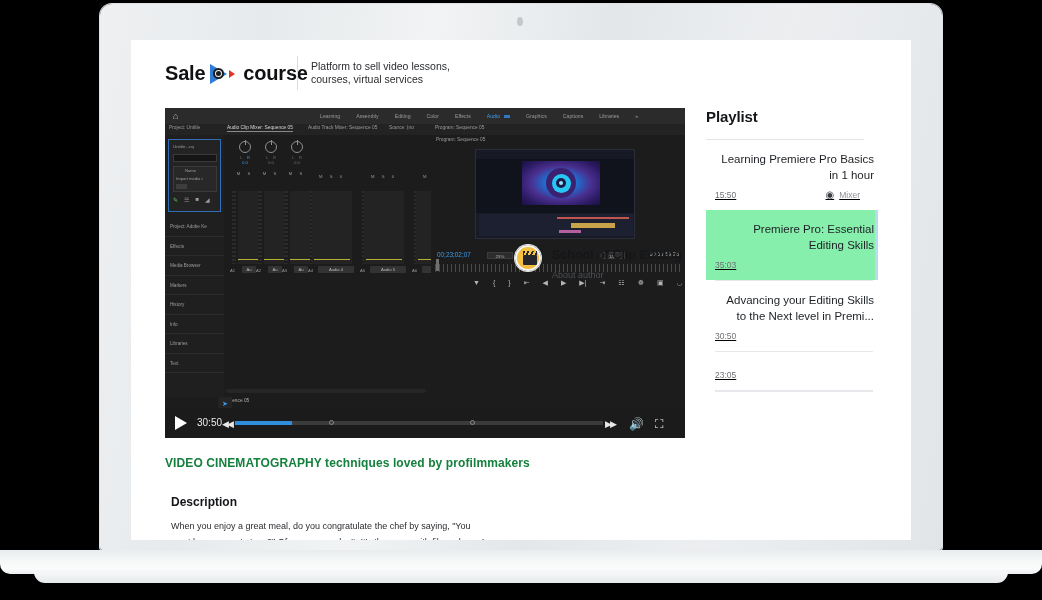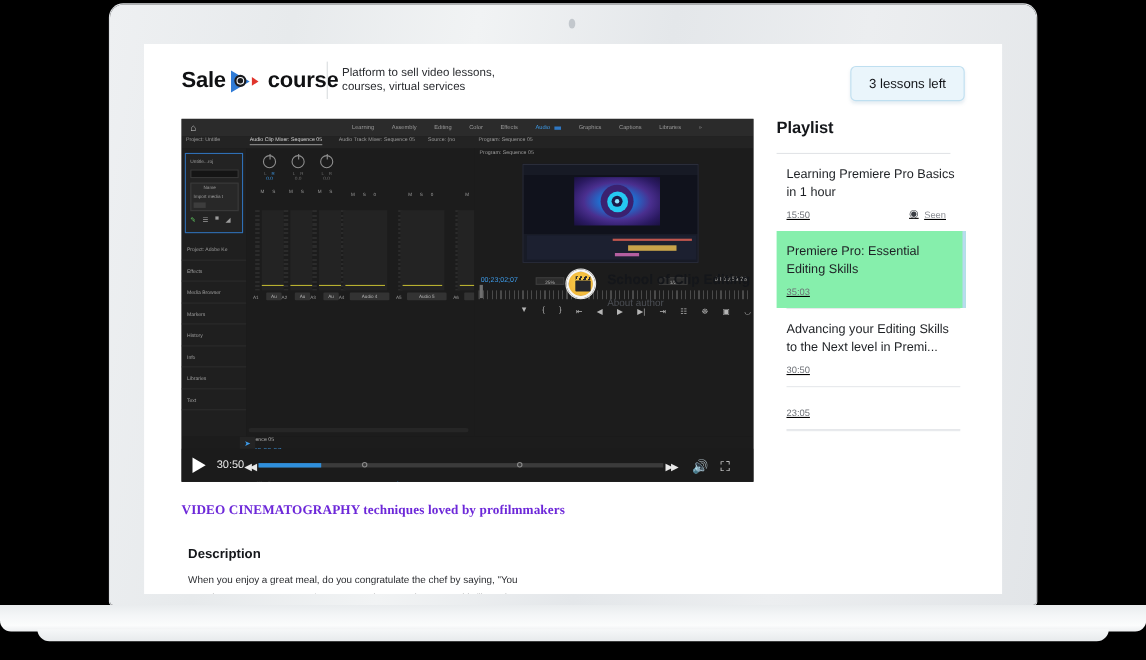--- a/index.html
+++ b/index.html
@@ -206,21 +206,21 @@
   .pb-rew { position:absolute; left:57px; top:11px; font-size:9px; color:#e9e9e9; letter-spacing:-2px; }
   .pb-track { position:absolute; left:70px; top:13px; width:368px; height:4px; background:#3b3b3b; }
   .pb-fill { position:absolute; left:0; top:0; width:57px; height:4px; background:#2f8fdc; }
   .pb-mark { position:absolute; top:-1px; width:5px; height:5px; border-radius:50%; border:1px solid #8a8a8a; }
   .pb-fwd { position:absolute; left:440px; top:11px; font-size:9px; color:#e9e9e9; letter-spacing:-2px; }
   .pb-vol { position:absolute; left:464px; top:9px; font-size:12px; color:#e9e9e9; }
   .pb-full { position:absolute; left:490px; top:9px; font-size:12px; color:#e9e9e9; }
 
   
   .video-title {
-    margin-top:18px; font-size:12px; font-weight:bold; color:#6d28d9; letter-spacing:.1px;font-family:Liberation Serif, serif;
+    margin-top:18px; font-size:12px; font-weight:bold; color:#15803d; letter-spacing:.1px;
   }
   .desc-head { margin-top:25px; margin-left:6px; font-size:12px; font-weight:bold; color:#14161a; }
   .desc-body { margin-top:9px; margin-left:6px; width:320px; font-size:9px; line-height:16px; color:#2b2d31; }
 
   .author-wrap { position:absolute; left:350px; top:137px; display:flex; align-items:flex-start; gap:11px; }
   .avatar {
     width:26px; height:26px; border-radius:50%;
     background: radial-gradient(circle at 50% 45%, #fcd34d 0%, #f2b93c 70%, #e3a62f 100%);
     border:2px solid #f7f7f5;
     box-shadow:0 0 0 1px #e8e8e6;
@@ -229,21 +229,21 @@
   .avatar .clap { position:absolute; left:6px; top:8px; width:14px; height:10px; background:#26272c; border-radius:1px; }
   .avatar .clap:before { content:""; position:absolute; left:0; top:-4px; width:14px; height:4px; background:#26272c;
     -webkit-mask-image: repeating-linear-gradient(115deg,#000 0 2px,transparent 2px 4px); }
   .author-name { font-size:12.5px; font-weight:bold; color:#14161a; }
   .author-sub { margin-top:7px; font-size:9px; color:#4c4f55; }
 
   
   .playlist-title { font-size:15px; font-weight:bold; color:#14161a; letter-spacing:-.1px; }
   .playlist-rule { margin-top:14px; width:158px; height:1px; background:#e2e4e7; }
   .pl-scroll { position:relative; width:172px; }
-  .pl-item { position:relative; padding:11px 4px 10px 9px; width:172px; }
+  .pl-item { position:relative; padding:11px 4px 10px 9px; width:172px;text-align:right; }
   .pl-item.active { background:#86efac; }
   .pl-item .pl-name { font-size:11.5px; line-height:16px; color:#1d2024; }
   .pl-item .pl-meta { margin-top:7px; display:flex; align-items:center;text-decoration:underline; }
   .pl-item .pl-dur { font-size:8.5px; color:#6d7076; }
   .pl-item .pl-seen { margin-left:auto; margin-right:14px; display:flex; align-items:center; gap:5px; }
   .pl-item .pl-seen .eye { font-size:10px; color:#3b3e44; line-height:1; }
   .pl-item .pl-seen .txt { font-size:8.5px; color:#8b8e94; }
   .pl-sep { width:158px; height:1px; background:#e6e8eb; margin-left:9px; }
   .pl-thumb { position:absolute; right:0; top:0; width:3px; background:#b8dcef; }
 </style>
@@ -262,21 +262,20 @@
         <span class="logo-mark">
           <span class="tri"></span>
             <span class="ring"></span>
             <span class="dot"></span>
             <span class="arrow"></span>
         </span>
         <span class="logo-text">course</span>
       </div>
       <div class="divider-v"></div>
       <div class="tagline">Platform to sell video lessons, courses, virtual services</div>
-      <div class="lessons-badge">3 lessons left</div>
     </div>
 
     <div class="content">
 
       <div class="col-left">
 
         <div class="video-box">
 
           <div class="pp-menubar">
             <span class="pp-home">⌂</span>
@@ -516,21 +515,21 @@
         <div class="playlist-rule"></div>
 
         <div class="pl-scroll">
 
           <div class="pl-item">
             <div class="pl-name">Learning Premiere Pro Basics in 1 hour</div>
             <div class="pl-meta">
               <span class="pl-dur">15:50</span>
               <span class="pl-seen">
                 <span class="eye">◉</span>
-                <span class="txt">Seen</span>
+                <span class="txt">Mixer</span>
               </span>
             </div>
           </div>
 
           <div class="pl-item active">
             <div class="pl-name">Premiere Pro: Essential Editing Skills</div>
             <div class="pl-meta">
               <span class="pl-dur">35:03</span>
             </div>
             <span class="pl-thumb" style="height:100%"></span>

